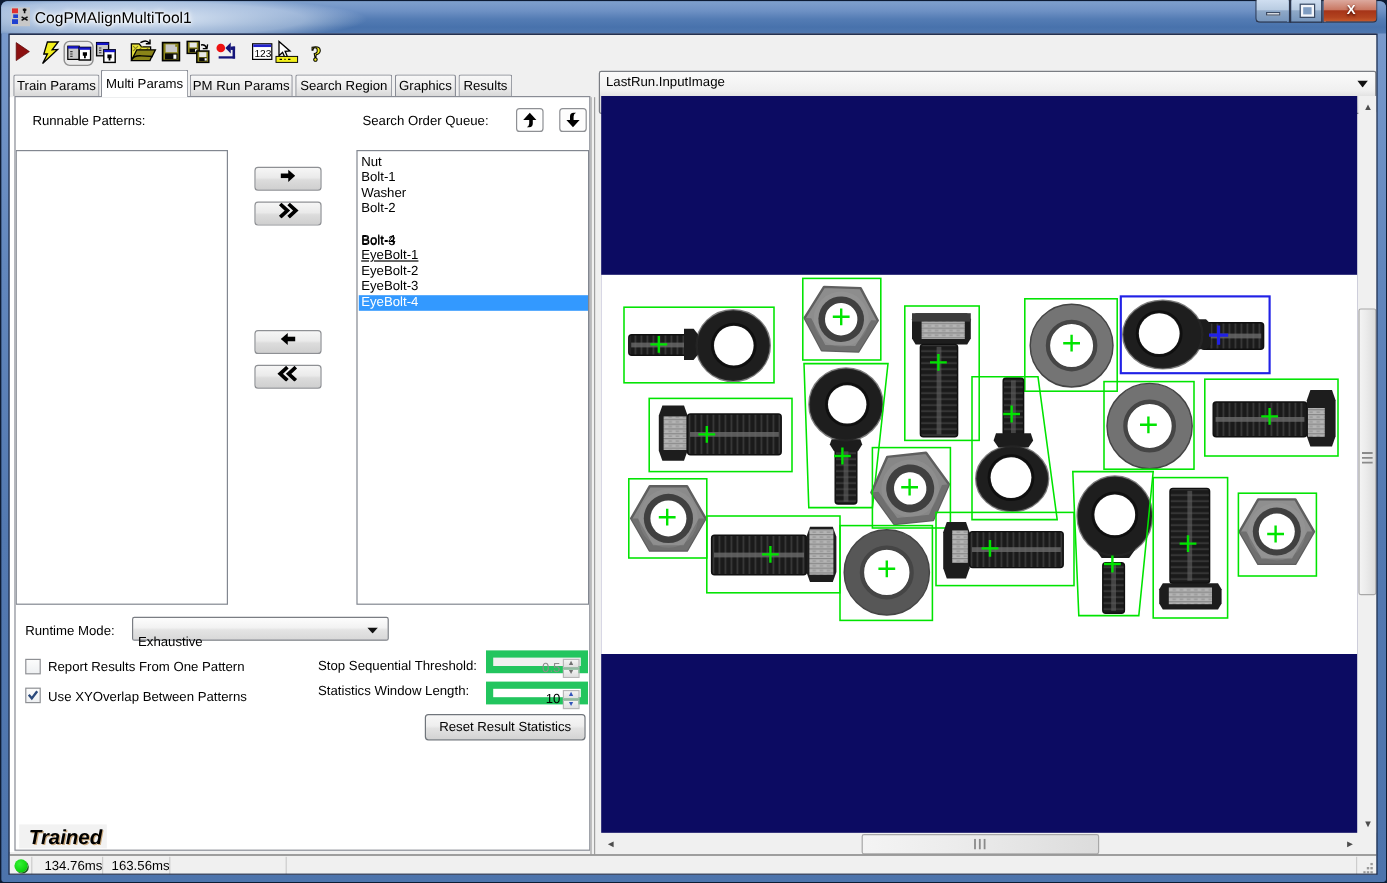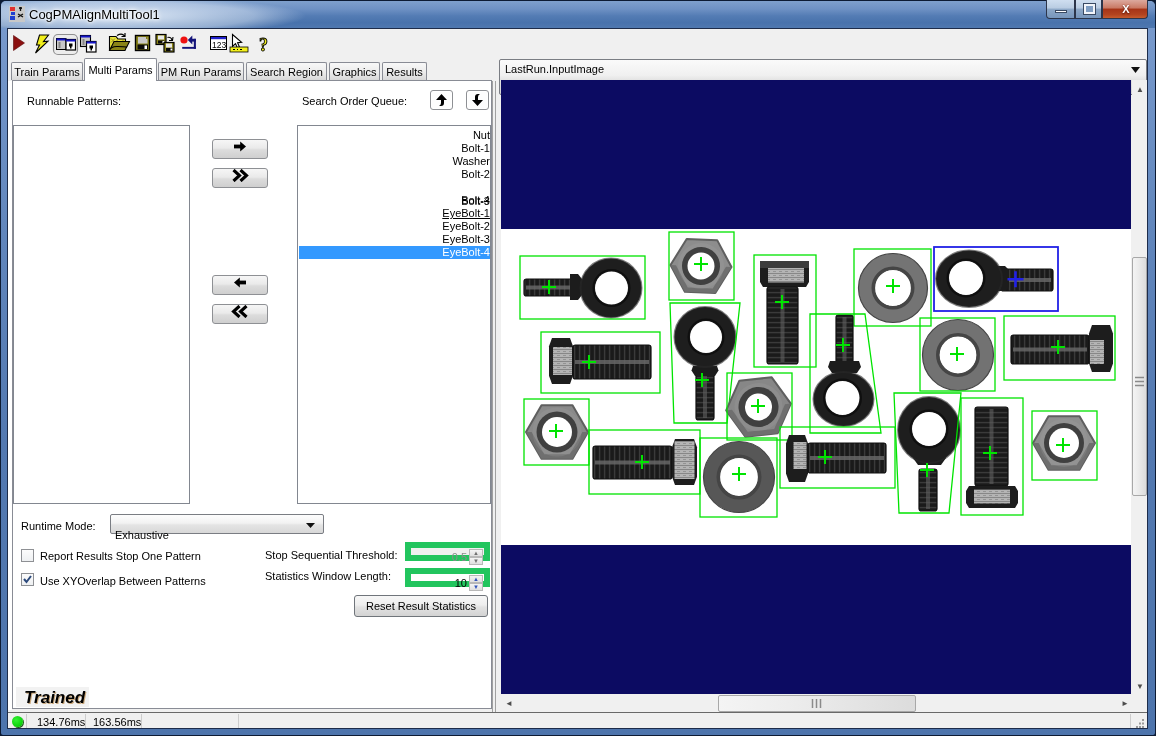--- a/index.html
+++ b/index.html
@@ -43,21 +43,21 @@
   border:1px solid #898c95; border-bottom:none; border-radius:2px 2px 0 0;
   font-size:11px; color:#000; text-align:center; padding-top:3px; z-index:1; }
 #tabactive { position:absolute; left:76px; top:29px; width:73px; height:23px; background:#fff;
   border:1px solid #898c95; border-bottom:none; border-radius:2px 2px 0 0;
   font-size:11px; text-align:center; padding-top:5px; z-index:3; }
 
 
 #tabpage { position:absolute; left:4px; top:51px; width:480px; height:629px;
   background:#fff; border:1px solid #898c95; z-index:2; font-size:11px; }
 .lbl { position:absolute; font-size:11px; color:#000; white-space:nowrap; }
-.listbox { position:absolute; background:#fff; border:1px solid #828790;text-align:right; }
+.listbox { position:absolute; background:#fff; border:1px solid #828790; }
 .xferbtn { position:absolute; left:199px; width:56px; height:20px;
   background:linear-gradient(#f6f6f6,#eaeaea 45%,#dcdcdc 55%,#cfcfcf);
   border:1px solid #8e9094; border-radius:3px; text-align:center; }
 .udbtn { position:absolute; width:23px; height:20px; top:9px;
   background:#fdfdfd; border:1px solid #8e9094; border-radius:3px;
   box-shadow:inset 0 0 0 1px #fff; }
 .qrow { position:absolute; left:1px; font-size:11px; color:#000; padding-left:2px;
   width:191px; height:13px; line-height:13px; }
 #combo { position:absolute; left:97px; top:433px; width:214px; height:20px;
   background:linear-gradient(#fdfdfd,#f2f2f2 45%,#e4e4e4 55%,#d8d8d8);
@@ -235,21 +235,21 @@
           <path d="M10.5 15 L5 9 H8 V6 Q8 3 11 3 H13 Q11 4 11 6 V9 H16 Z" fill="#000"></path>
         </svg></div>
 
     <div class="lbl" style="left:8px; top:439px;">Runtime Mode:</div>
     <div id="combo">Exhaustive
       <svg class="abs" style="right:8px; top:8px;" width="9" height="5" viewBox="0 0 9 5">
           <path d="M0 0 h9 L4.5 5 Z" fill="#111"></path>
         </svg>
     </div>
     <div class="cb" style="left:8px; top:468px;"></div>
-    <div class="lbl" style="left:27px; top:469px;">Report Results Stop One Pattern</div>
+    <div class="lbl" style="left:27px; top:469px;">Report Results From One Pattern</div>
     <div class="cb" style="left:8px; top:492px;"><svg width="11" height="11" viewBox="0 0 11 11">
           <path d="M2 5 L4.5 8 L9 2" stroke="#2c4a7c" stroke-width="2" fill="none"></path>
         </svg></div>
     <div class="lbl" style="left:27px; top:494px;">Use XYOverlap Between Patterns</div>
 
     <div class="lbl" style="left:252px; top:468px;">Stop Sequential Threshold:</div>
     <div class="lbl" style="left:252px; top:489px;">Statistics Window Length:</div>
     <div class="spinbox" style="top:461px; background:#f0f0f0; color:#8c8c8c;">0.5
       <div class="spin">
           <div style="top:0"><span style="color:#707070">▲</span></div>

